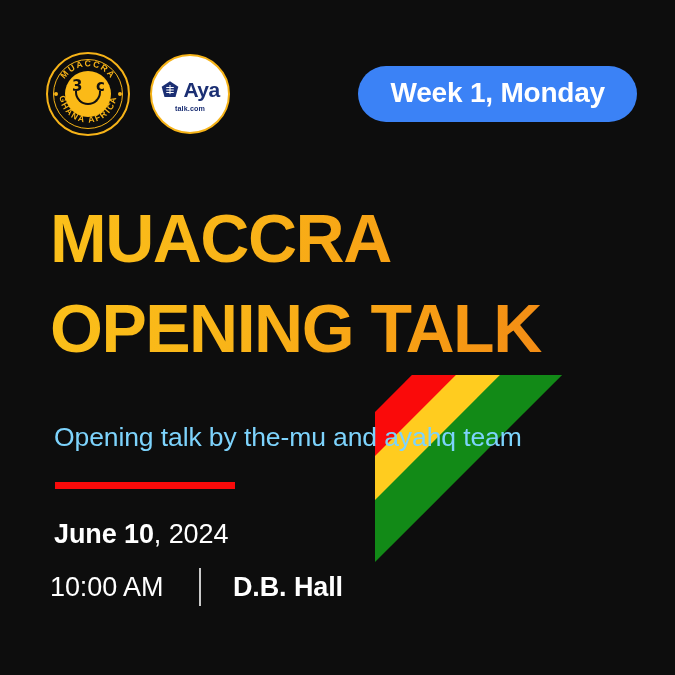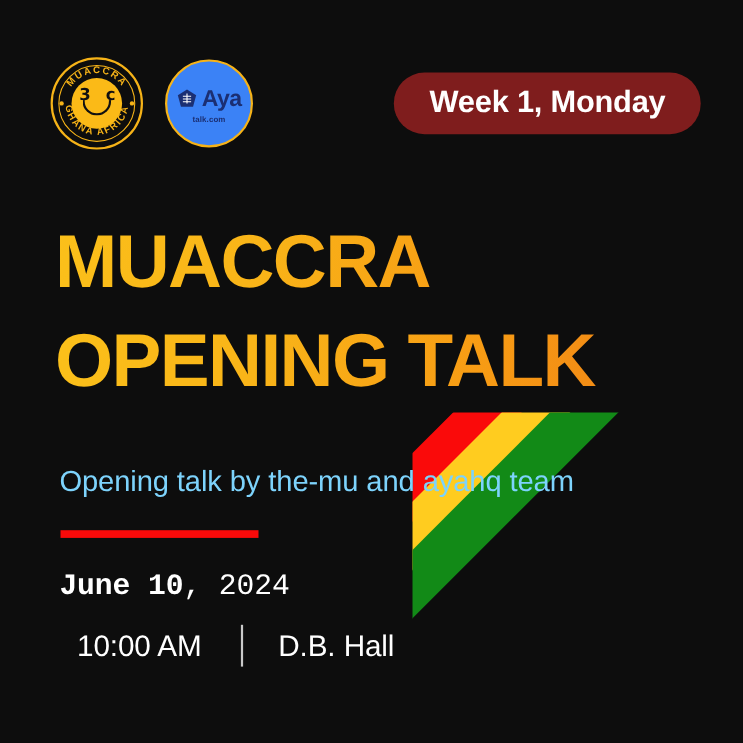--- a/index.html
+++ b/index.html
@@ -115,21 +115,21 @@
   }
   .muaccra-logo .dot.left { left: 6px; }
   .muaccra-logo .dot.right { right: 6px; }
 
   
   .aya-logo {
     position: relative;
     width: 80px;
     height: 80px;
     border-radius: 50%;
-    background: #3b82f6;
+    background: #ffffff;
     border: 2.5px solid #F6B318;
     display: flex;
     flex-direction: column;
     align-items: center;
     justify-content: center;
     flex: 0 0 auto;
     margin-left: 6px;
   }
   .aya-logo .wordmark {
     display: flex;
@@ -152,21 +152,21 @@
     font-size: 7.2px;
     font-weight: 700;
     color: #1B2F73;
     margin-top: 4px;
     letter-spacing: 0.1px;
   }
 
   
   .week-badge {
     margin-left: auto;
-    background: #7f1d1d;
+    background: #3b82f6;
     color: #FFFFFF;
     border-radius: 40px;
     padding: 12px 32px 14px;
     font-size: 28px;
     font-weight: 700;
     letter-spacing: -0.2px;
     white-space: nowrap;
     line-height: 1.1;
   }
 
@@ -215,45 +215,44 @@
 
   
   .date-line {
     position: absolute;
     top: 519px;
     left: 54px;
     font-size: 27px;
     color: #FFFFFF;
     letter-spacing: -0.1px;
     white-space: nowrap;
-    font-family: Liberation Mono, monospace;
   }
   .date-line .date-strong { font-weight: 700; }
   .date-line .date-year { font-weight: 400; }
 
   .time-line {
     position: absolute;
     top: 568px;
-    left: 70px;
+    left: 50px;
     display: flex;
     align-items: center;
     font-size: 27px;
     color: #FFFFFF;
     letter-spacing: -0.1px;
     white-space: nowrap;
   }
   .time-line .time-value { font-weight: 400; }
   .time-line .sep {
     width: 1.6px;
     height: 38px;
     background: #C9C9C9;
     margin: 0 32px 0 36px;
     flex: 0 0 auto;
   }
-  .time-line .venue { font-weight: 400; }
+  .time-line .venue { font-weight: 700; }
 </style>
 </head>
 <body>
 
 <div class="poster">
 
   <div class="flag-stripes">
     <div class="stripe red"></div>
     <div class="stripe yellow"></div>
     <div class="stripe green"></div>

